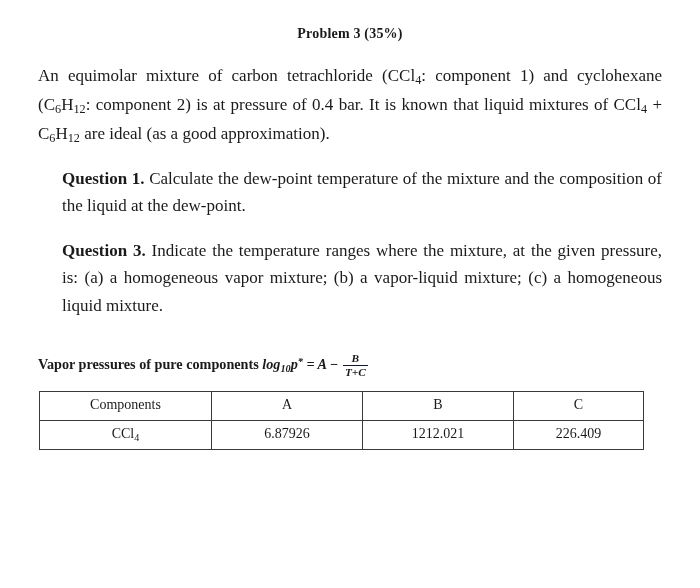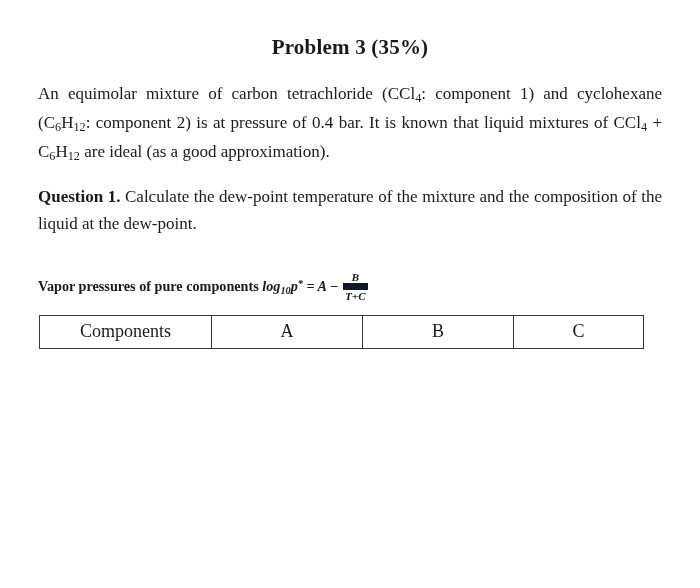--- a/index.html
+++ b/index.html
@@ -17,33 +17,34 @@
   .page {
     width: 700px;
     height: 588px;
     box-sizing: border-box;
     padding: 26px 38px 10px 38px;
     position: relative;
   }
   .title {
     text-align: center;
     font-weight: bold;
-    font-size: 21px;
-    margin: 9px 0 20px 0;
+    font-size: 14px;
+    margin: 0 0 20px 0;
     letter-spacing: 0.2px;
   }
   p.body-text {
     font-size: 17px;
     line-height: 1.62;
     margin: 0 0 16px 0;
     text-align: justify;
     text-justify: inter-word;
   }
   p.body-text.q {
     margin-bottom: 17px;
+    margin-left: 24px;
   }
   .qlabel {
     font-weight: bold;
   }
   sub {
     font-size: 0.72em;
     vertical-align: -0.25em;
   }
   sup {
     font-size: 0.72em;
@@ -72,37 +73,37 @@
     margin: 0 1px;
     position: relative;
     top: -1px;
   }
   .frac .num {
     display: block;
     padding: 0 2px;
   }
   .frac .den {
     display: block;
-    border-top: 7px solid #0f172a;
+    border-top: 1px solid #0f172a;
     padding: 0 2px;
   }
   .gap {
     display: inline-block;
     width: 26px;
   }
   table.vp {
     border-collapse: collapse;
     width: 604px;
     margin-left: 1px;
     table-layout: fixed;
   }
   table.vp td, table.vp th {
     border: 1px solid #3a3a3a;
     text-align: center;
-    font-size: 18px;
+    font-size: 14px;
     font-weight: normal;
     padding: 5px 2px 6px 2px;
     height: 17px;
   }
   table.vp col.c0 { width: 172px; }
   table.vp col.c1 { width: 151px; }
   table.vp col.c2 { width: 151px; }
   table.vp col.c3 { width: 130px; }
 </style>
 </head>
@@ -114,20 +115,23 @@
 
   <p class="body-text">
     <span>An equimolar mixture of carbon tetrachloride (CCl</span><sub>4</sub><span>: component 1) and cyclohexane (C</span><sub>6</sub><span>H</span><sub>12</sub><span>: component 2) is at pressure of 0.4 bar. It is known that liquid mixtures of CCl</span><sub>4</sub><span> + C</span><sub>6</sub><span>H</span><sub>12</sub><span> are ideal (as a good approximation).</span>
   </p>
 
   <p class="body-text q">
     <span class="qlabel">Question 1.</span><span> Calculate the dew-point temperature of the mixture and the composition of the liquid at the dew-point.</span>
   </p>
 
 
+  <p class="body-text q">
+    <span class="qlabel">Question 3.</span><span> Indicate the temperature ranges where the mixture, at the given pressure, is: (a) a homogeneous vapor mixture; (b) a vapor-liquid mixture; (c) a homogeneous liquid mixture.</span>
+  </p>
 
   <div class="vp-head">
     <span class="lbl">Vapor pressures of pure components</span><span>&nbsp;</span><span class="eq"><span>log</span><sub>10</sub><span>p</span><sup>*</sup><span> = A − </span><span class="frac"><span class="num">B</span><span class="den">T+C</span></span></span><span class="gap"></span>
   </div>
 
   <table class="vp">
     <colgroup>
       <col class="c0">
         <col class="c1">
         <col class="c2">
@@ -135,16 +139,22 @@
     </colgroup>
     <thead>
       <tr>
         <th>Components</th>
         <th>A</th>
         <th>B</th>
         <th>C</th>
       </tr>
     </thead>
     <tbody>
+      <tr>
+        <td><span>CCl</span><sub>4</sub><span></span><sub></sub></td>
+        <td>6.87926</td>
+        <td>1212.021</td>
+        <td>226.409</td>
+      </tr>
     </tbody>
   </table>
 
 </div>
 
 </body></html>

